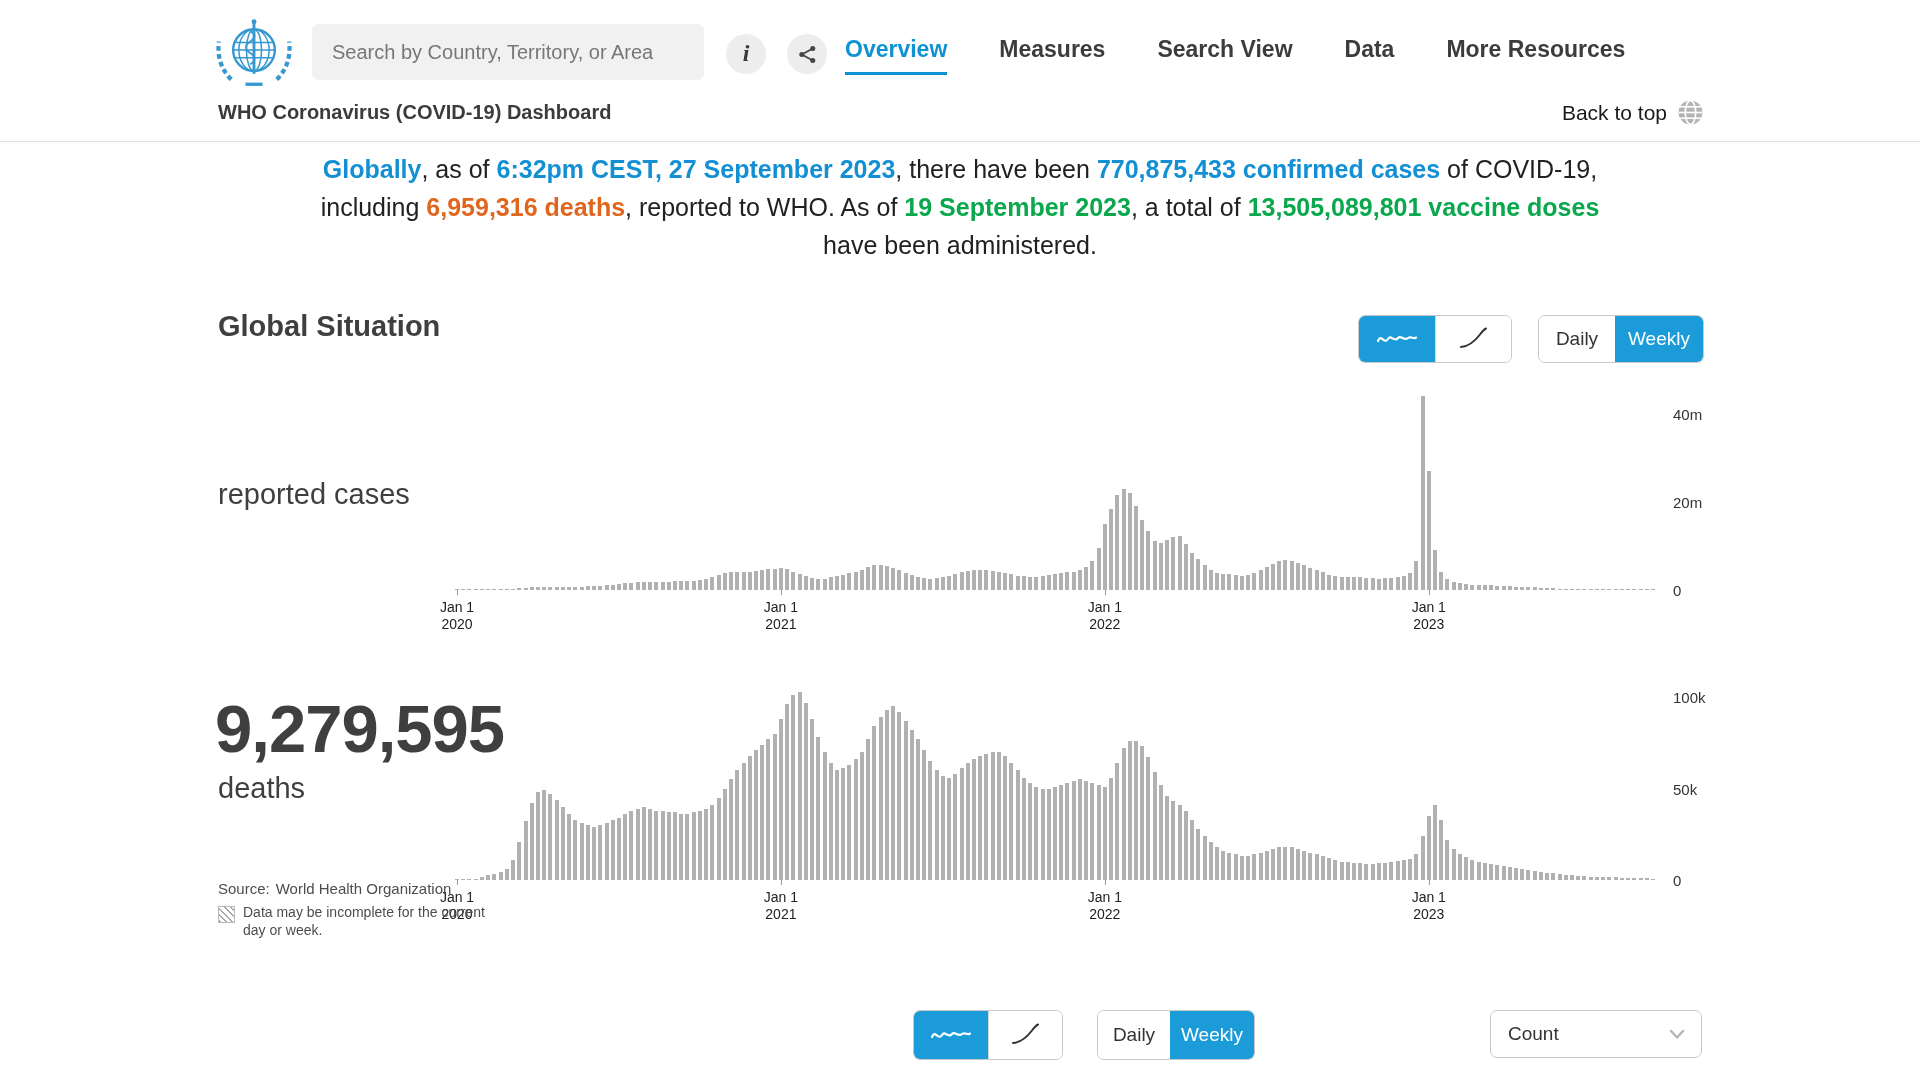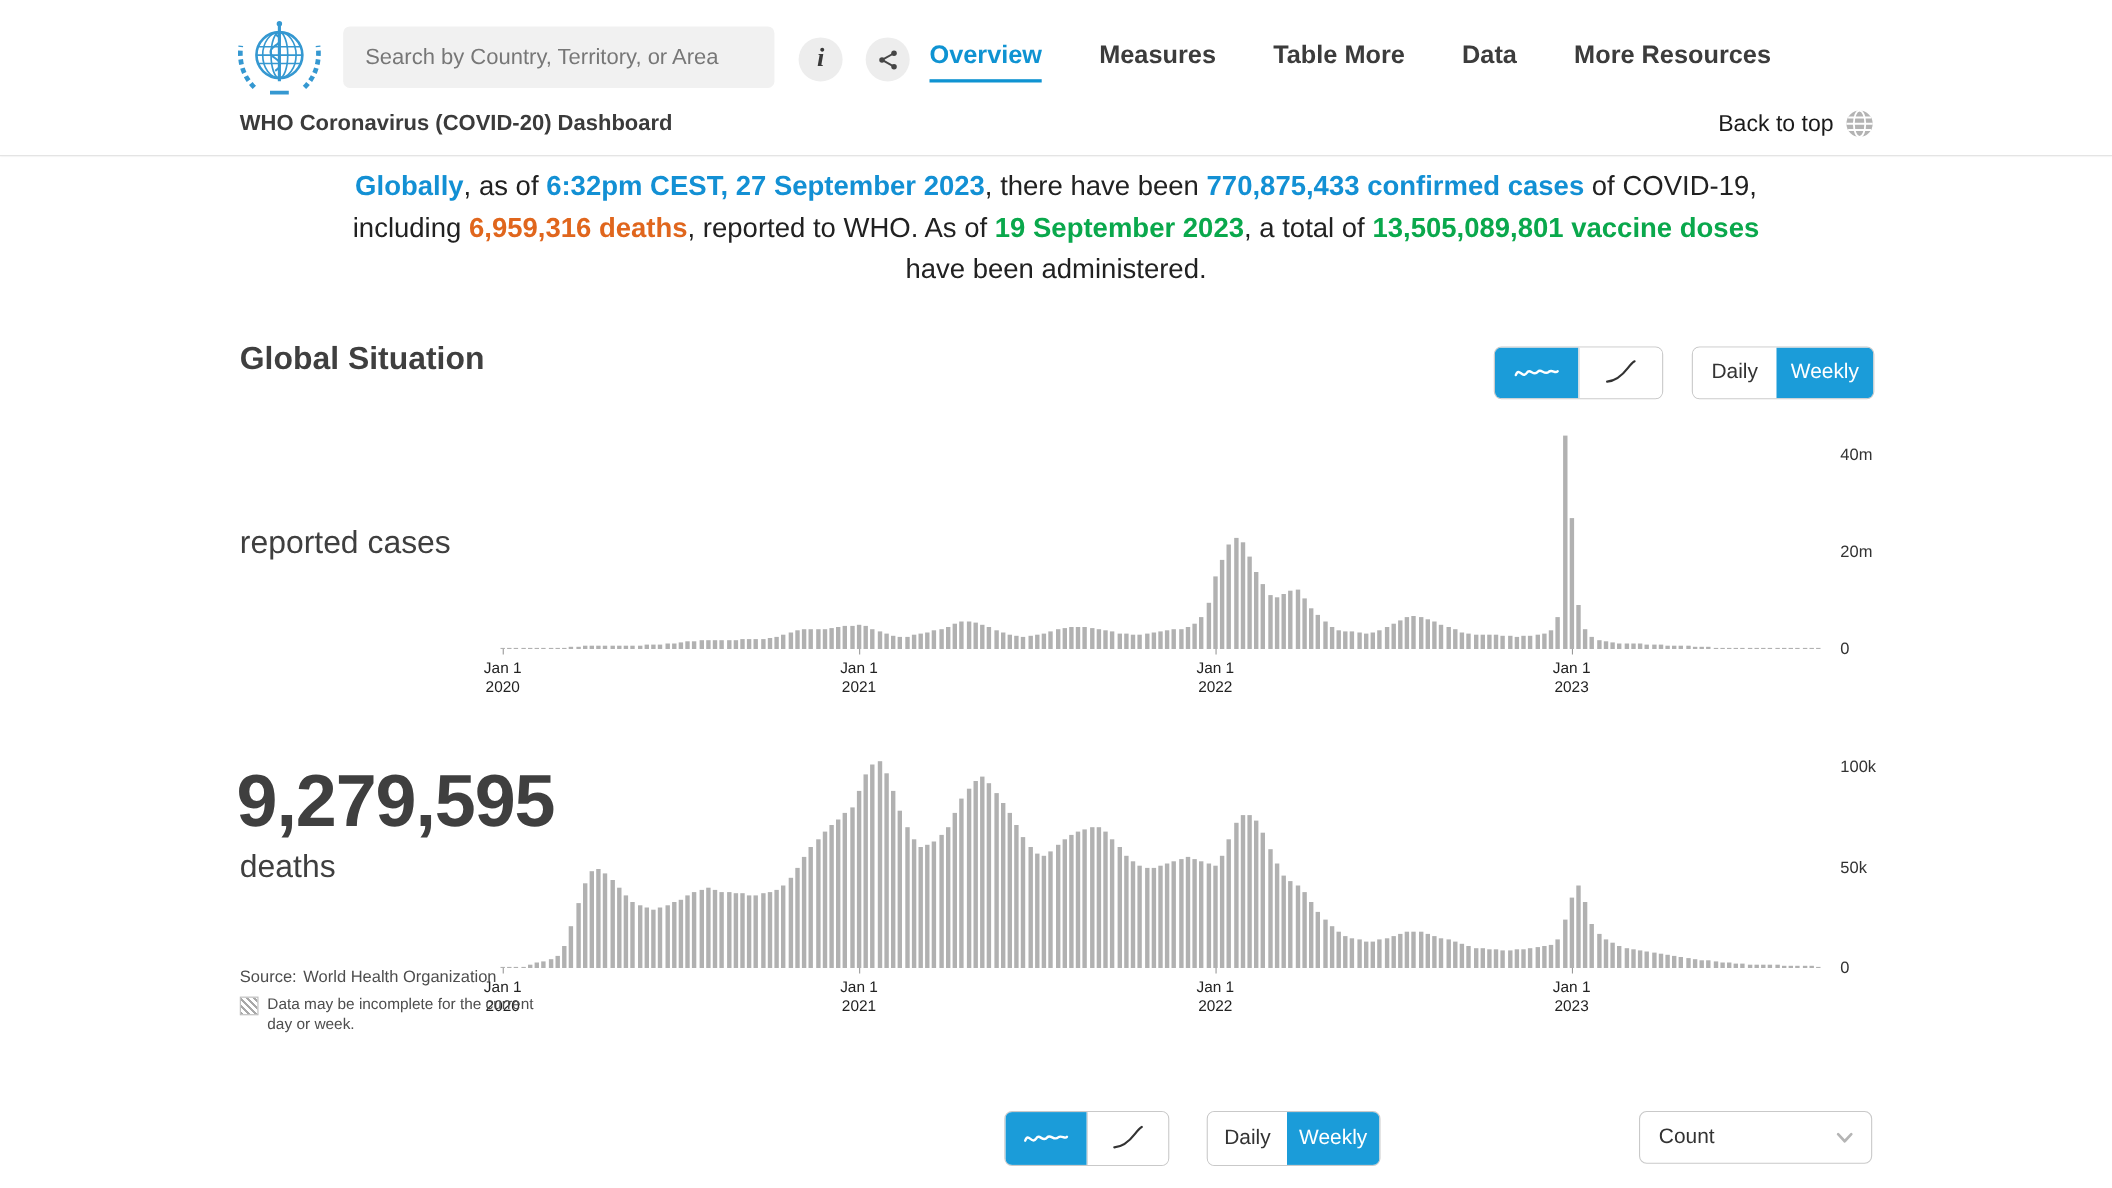--- a/index.html
+++ b/index.html
@@ -88,26 +88,26 @@
         <circle cx="15" cy="4.2" r="2.4" fill="#464646"></circle>
         <circle cx="15" cy="15.8" r="2.4" fill="#464646"></circle>
         <line x1="4.6" y1="10" x2="15" y2="4.2" stroke="#464646" stroke-width="1.7"></line>
         <line x1="4.6" y1="10" x2="15" y2="15.8" stroke="#464646" stroke-width="1.7"></line>
       </svg>
     </button>
 
     <nav class="nav" id="main-nav">
         <a class="active">Overview</a>
         <a>Measures</a>
-        <a>Table More</a>
+        <a>Search View</a>
         <a>Data</a>
         <a>More Resources</a>
       </nav>
 
-    <div class="subtitle">WHO Coronavirus (COVID-20) Dashboard</div>
+    <div class="subtitle">WHO Coronavirus (COVID-19) Dashboard</div>
 
     <div class="back-top">
       <span>Back to top</span>
       <svg width="27" height="27" viewBox="0 0 26 26">
         <circle cx="13" cy="13" r="11.5" fill="#b3b3b3"></circle>
         <g stroke="#ffffff" stroke-width="1.6" fill="none">
           <ellipse cx="13" cy="13" rx="5" ry="11.5"></ellipse>
           <line x1="1.5" y1="13" x2="24.5" y2="13"></line>
           <line x1="3" y1="7.5" x2="23" y2="7.5"></line>
           <line x1="3" y1="18.5" x2="23" y2="18.5"></line>

